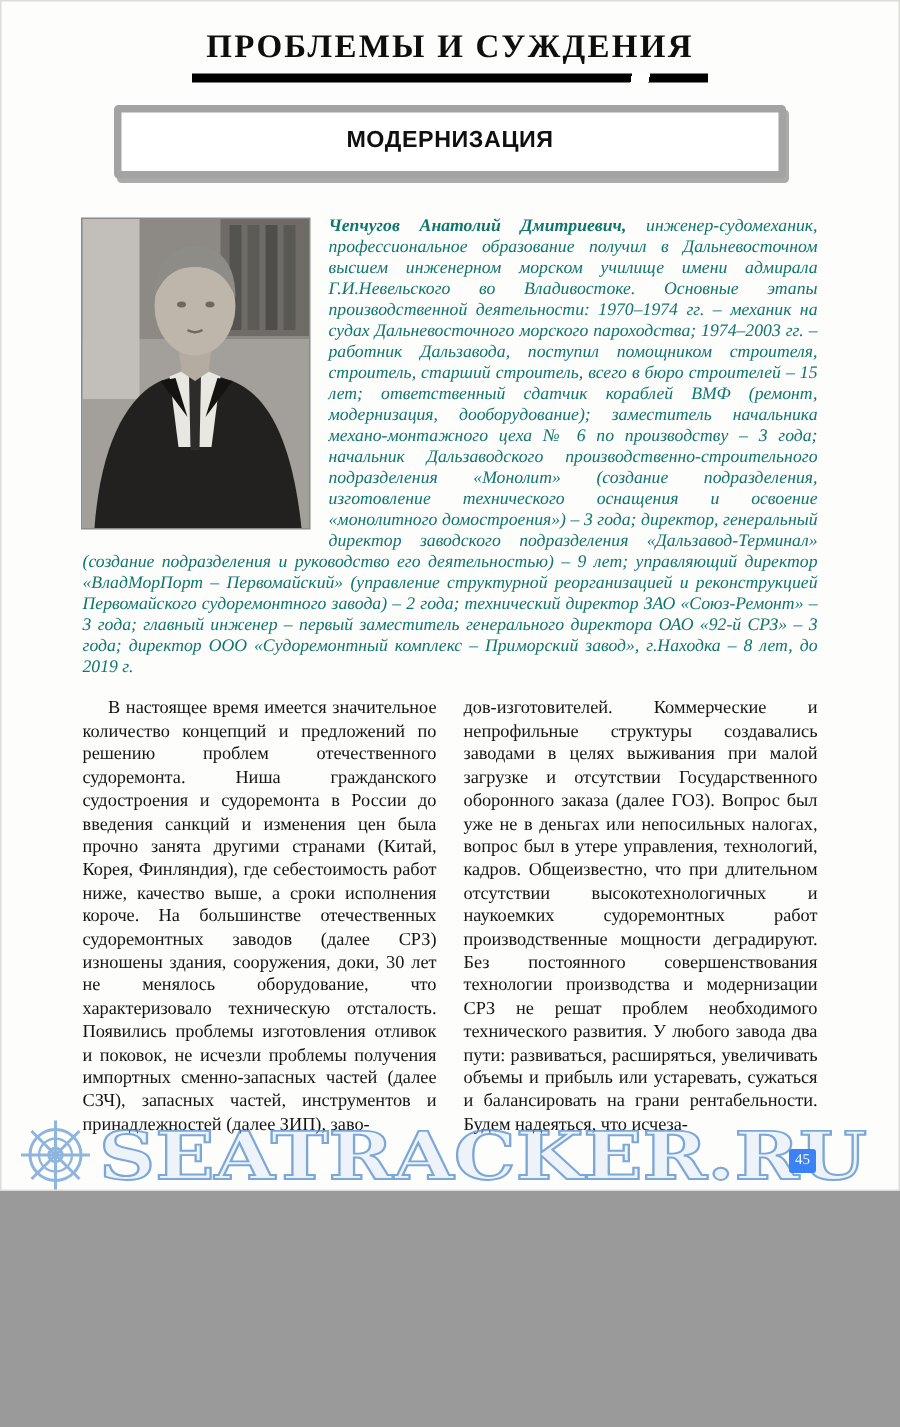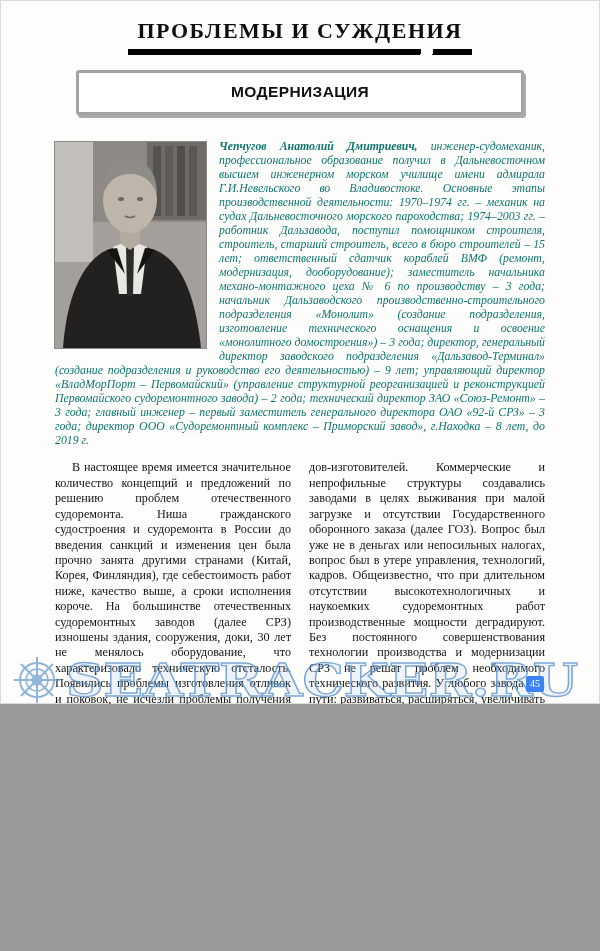--- a/index.html
+++ b/index.html
@@ -1,26 +1,26 @@
 <!DOCTYPE html>
 <html lang="ru"><head>
 <meta charset="utf-8">
 <style>
   html,body{margin:0;padding:0;}
   body{background:#9a9a9a; font-family:"Liberation Serif", serif;}
-  .page{position:relative; width:600px; height:704px; margin:0 auto; background:#fdfdfc;
+  .page{position:relative; width:600px; height:794px; margin:0 auto; background:#fdfdfc;
         overflow:hidden; box-shadow: inset 0 0 0 1px #dcdcd8;}
   .inner{padding:0 55px;}
 
   .section-header{margin-top:18px; text-align:center; font-weight:bold; font-size:22px;
         letter-spacing:1.5px; color:#0e0e0e;}
   .header-rule{width:344px; height:6px; margin:5px auto 0;
         background:linear-gradient(100deg, #000 0 85%, #fff 85% 88.5%, #000 88.5% 100%);}
 
-  .title-box{width:448px; box-sizing:border-box; margin:15px auto 0; border:3px solid #a3a3a3;
+  .title-box{width:448px; box-sizing:border-box; margin:15px auto 0; border:5px solid #a3a3a3;
         border-radius:3px; box-shadow:2px 3px 0 rgba(70,70,70,.45); padding:8px 10px 9px;
         text-align:center; background:#fff;}
   .title-line{font-family:"Liberation Sans", sans-serif; font-weight:bold; font-size:15.5px;
         letter-spacing:.4px; color:#101010; line-height:1.45;}
 
   .bio-wrap{margin-top:24px; color:#0f766e;}
   .bio-wrap::after{content:""; display:block; clear:both;}
   .photo{float:left; width:151px; height:206px; margin:3px 13px 5px 0; background:#9a9a9a;
         outline:1px solid #8a8a8a;}
   .photo svg{display:block;}

